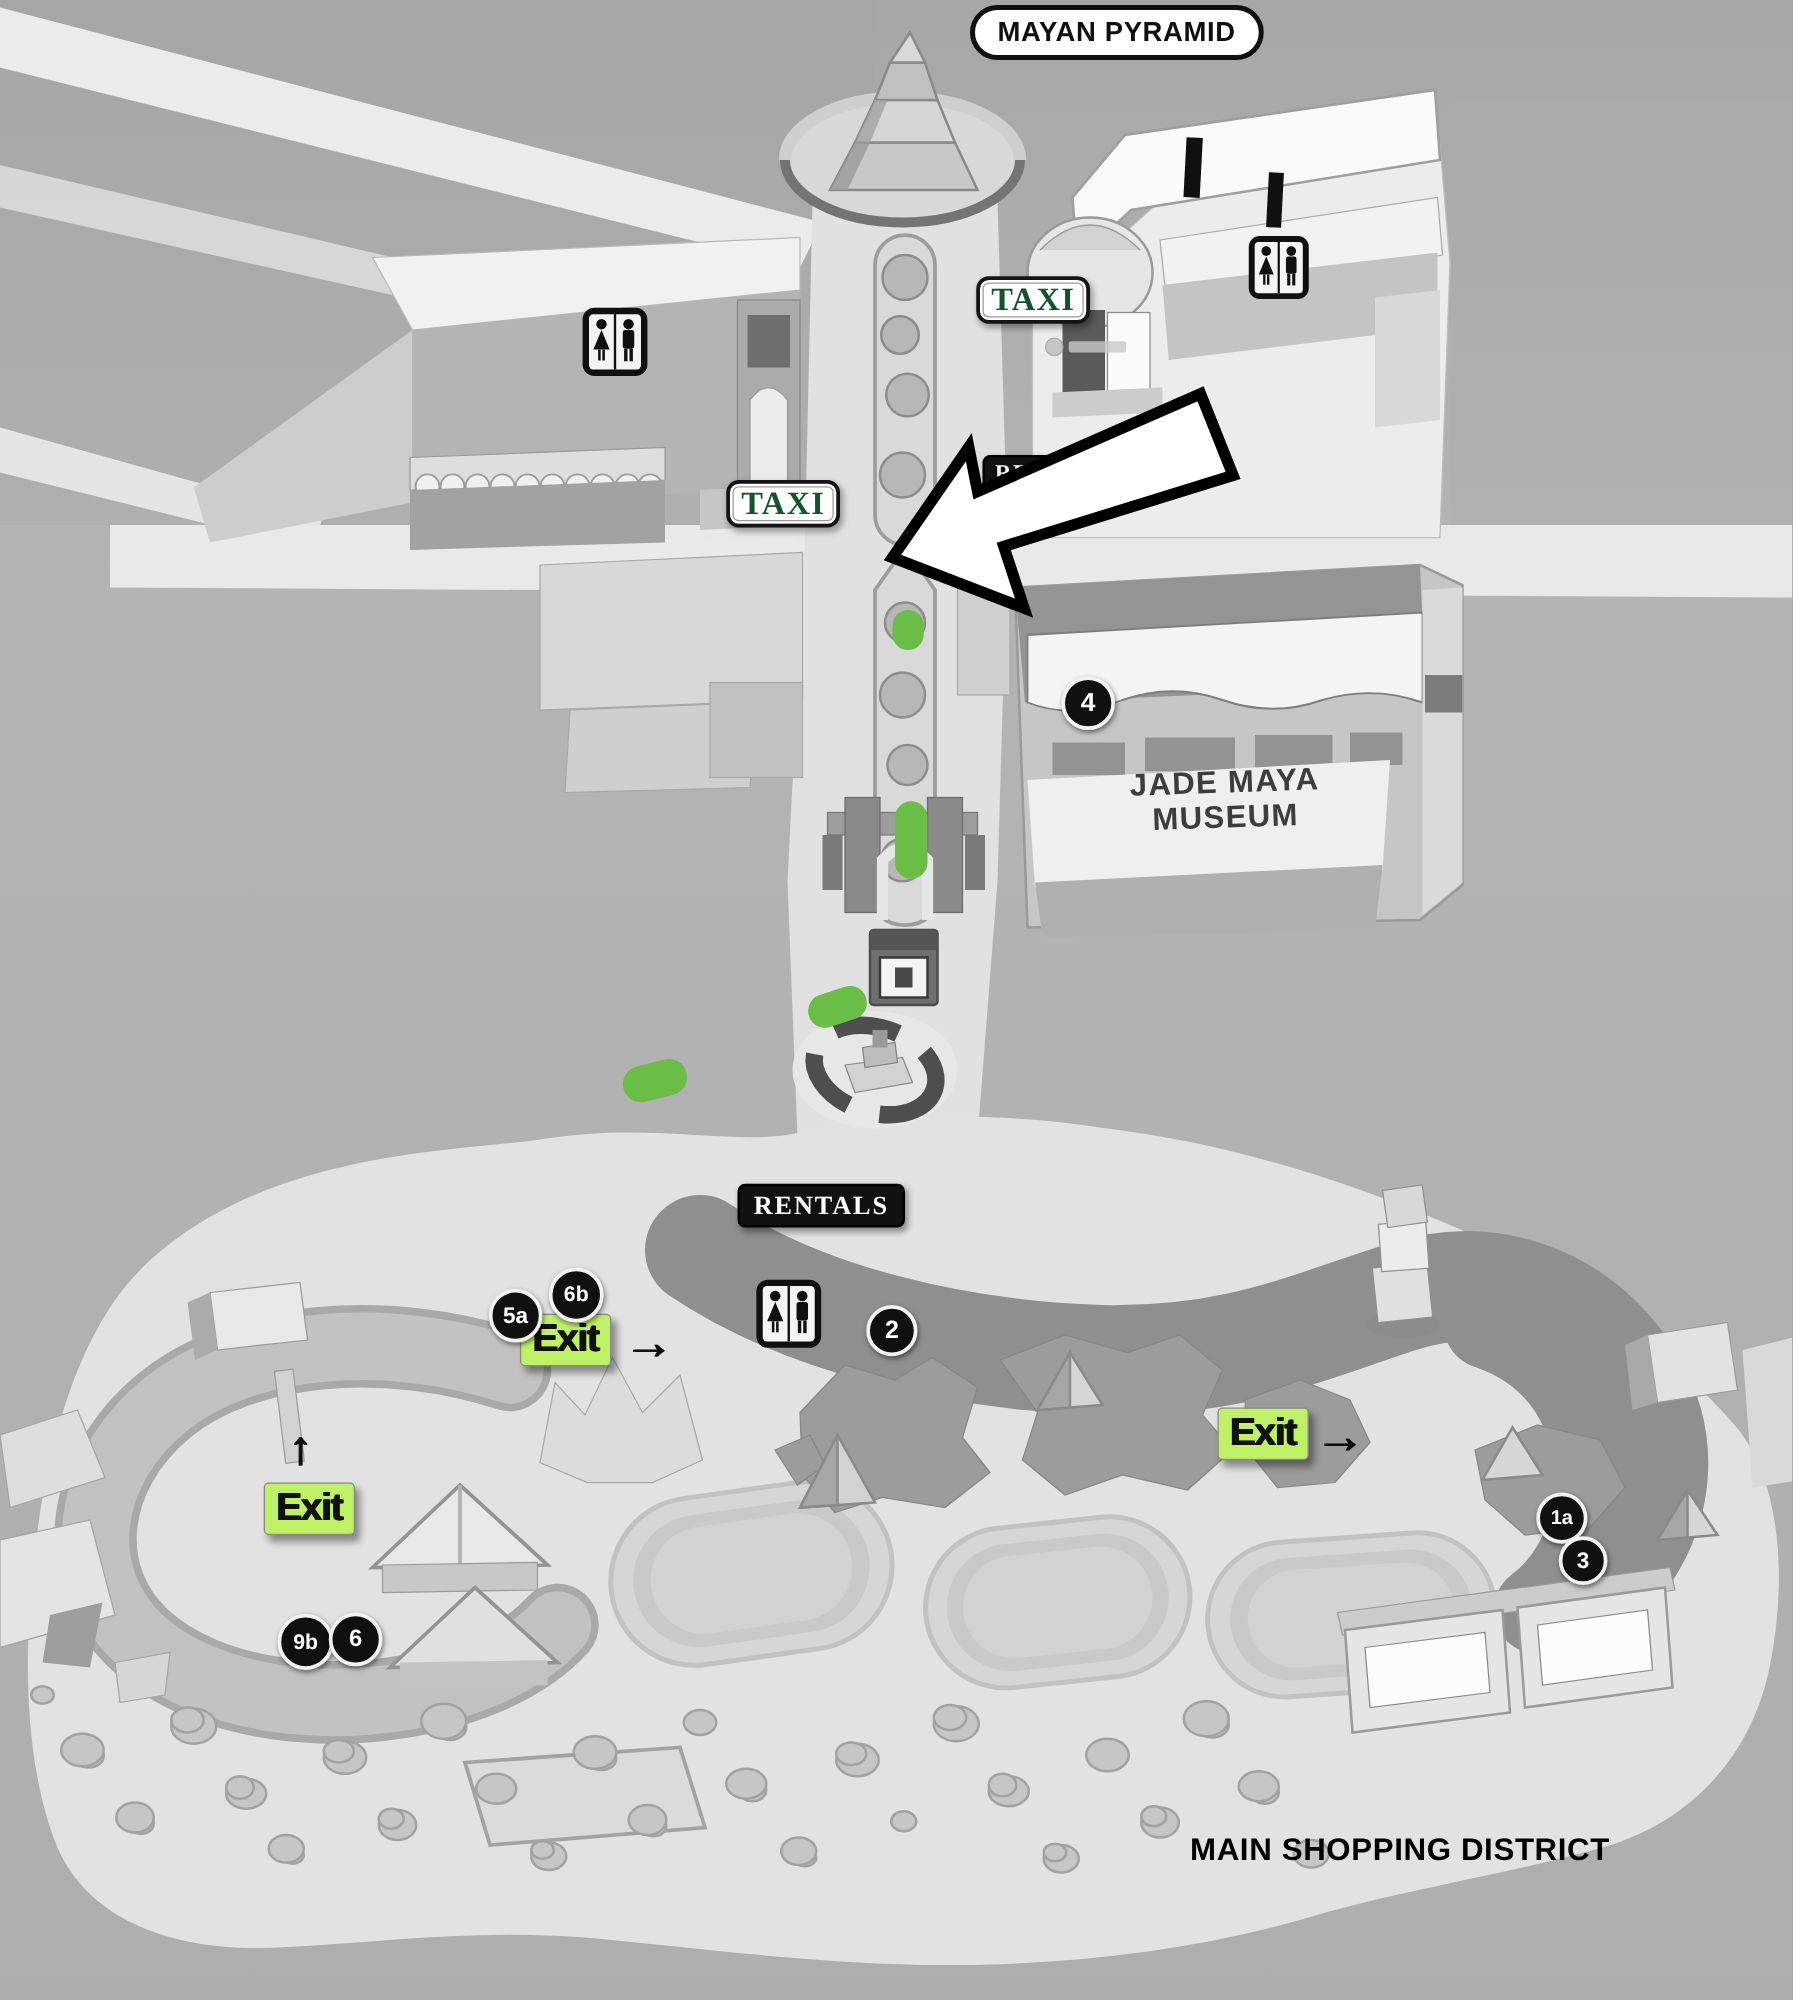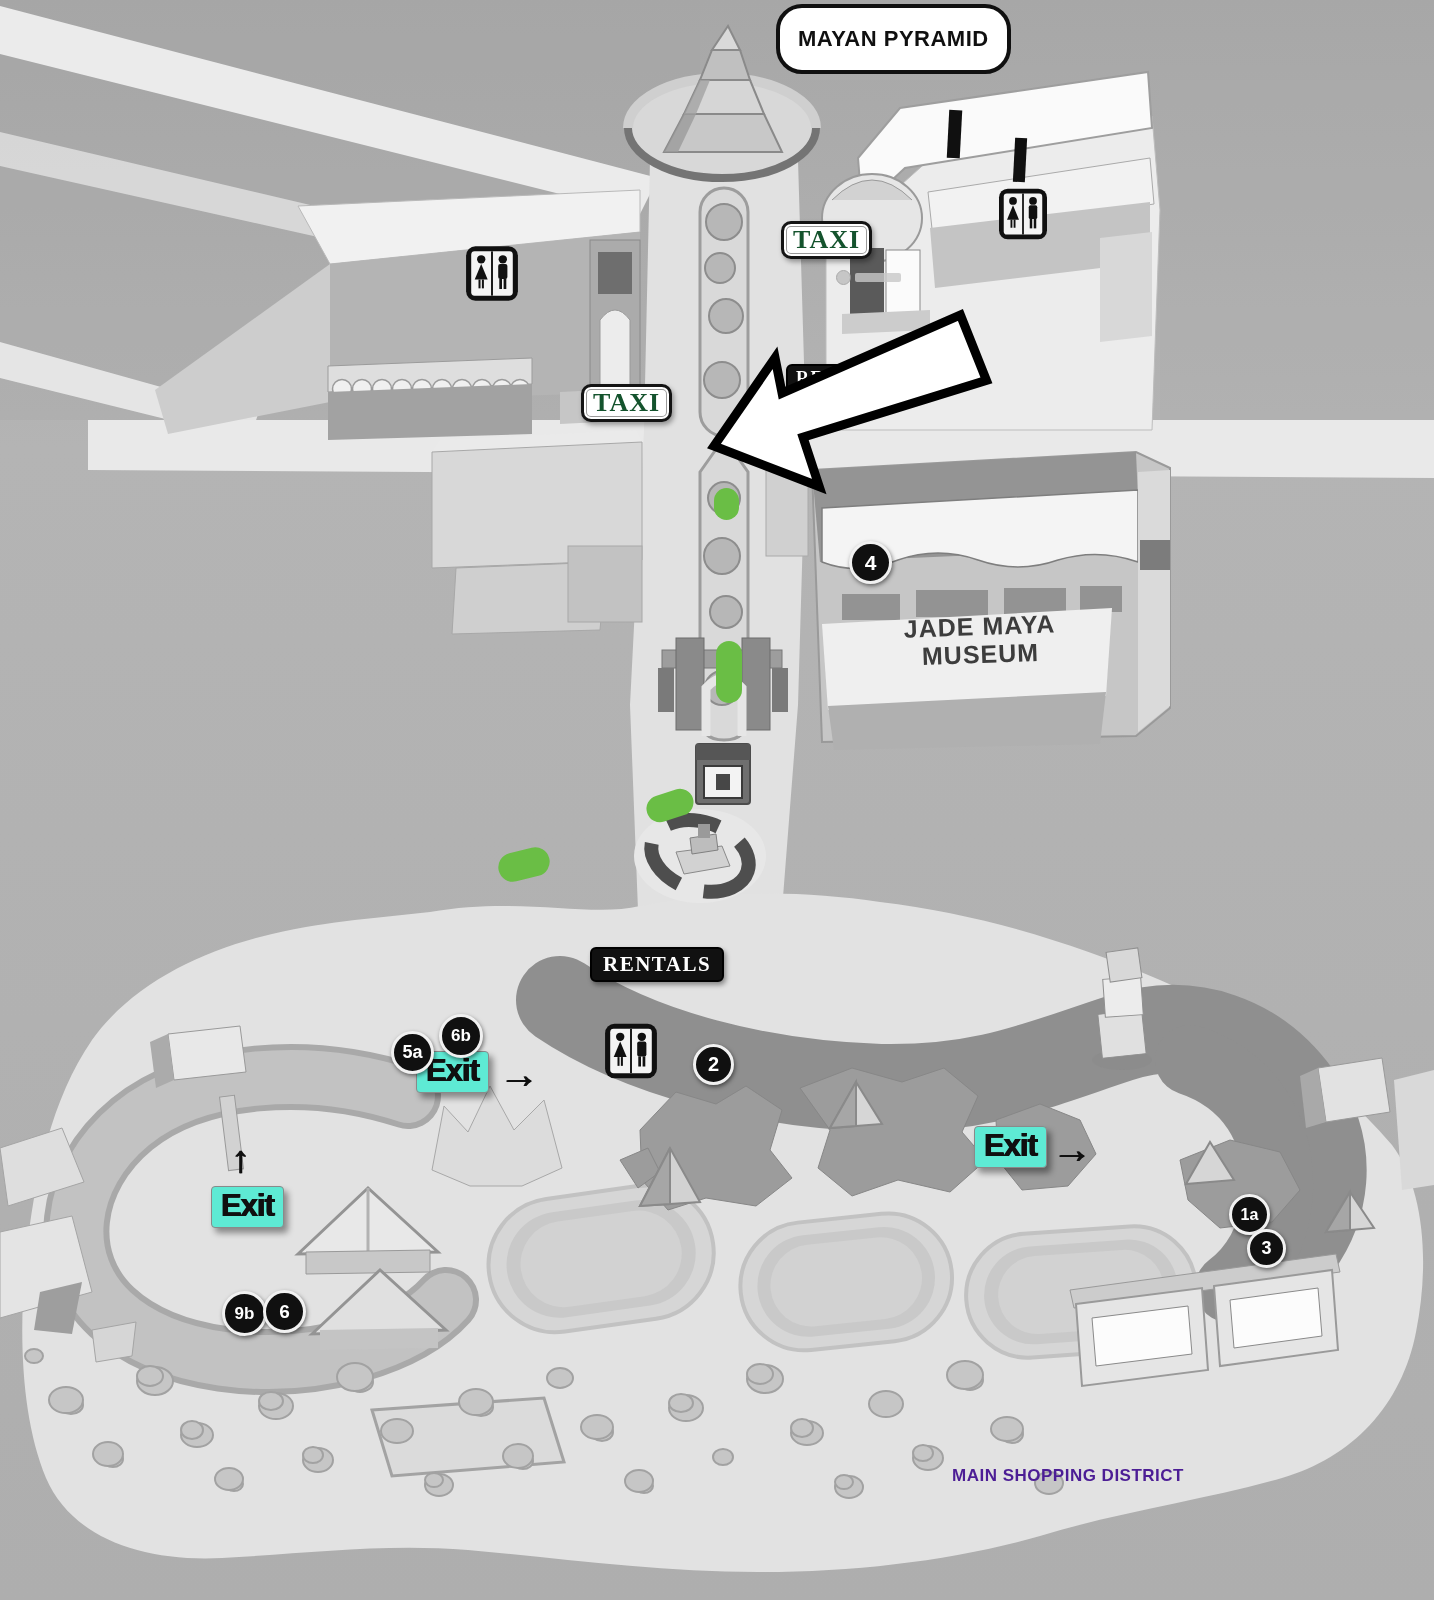--- a/index.html
+++ b/index.html
@@ -2,42 +2,42 @@
 <html><head>
 <meta charset="utf-8">
 <style>
   html,body{margin:0;padding:0;background:#9a9a9a;}
   .stage{position:relative;width:1434px;height:1600px;overflow:hidden;background:#b3b3b3;
          font-family:"Liberation Sans",sans-serif;}
   .abs{position:absolute;}
   svg{display:block;}
   
   .pill{background:#fff;border:4px solid #101010;border-radius:26px;color:#101010;
-        font-weight:bold;font-size:22px;letter-spacing:.5px;padding:18px 18px;white-space:nowrap;}
+        font-weight:bold;font-size:22px;letter-spacing:.5px;padding:5px 18px;white-space:nowrap;}
   .taxi{background:#fff;border:3px solid #141414;border-radius:10px;color:#14532d;
         font-family:"Liberation Serif",serif;font-weight:bold;font-size:26px;letter-spacing:1px;
         padding:1px 9px;box-shadow:2px 3px 5px rgba(0,0,0,.35), inset 0 0 0 2px #fff, inset 0 0 0 3px #9a9a9a;
         white-space:nowrap;}
   .rentals{background:#111;border:2px solid #000;border-radius:6px;color:#fff;
         font-family:"Liberation Serif",serif;font-weight:bold;font-size:21px;letter-spacing:1.5px;
         padding:3px 11px;box-shadow:2px 3px 5px rgba(0,0,0,.4);white-space:nowrap;}
   .rentals.small{font-size:18px;padding:2px 8px;}
-  .exit{background:#5eead4;border:1px solid #8a8a8a;border-radius:4px;color:#101010;
+  .exit{background:#bef264;border:1px solid #8a8a8a;border-radius:4px;color:#101010;
         font-weight:bold;font-size:31px;letter-spacing:-1px;padding:1px 9px 3px;
         text-shadow:.6px 0 #101010,-.6px 0 #101010;
         box-shadow:4px 5px 6px rgba(0,0,0,.4);white-space:nowrap;}
   .dirchar{color:#101010;font-weight:bold;font-size:40px;line-height:1;
         text-shadow:.8px 0 #101010,-.8px 0 #101010;}
   .marker{background:#101010;color:#fff;border:3px solid #f1f1f1;border-radius:50%;
         display:flex;align-items:center;justify-content:center;font-weight:bold;
         box-shadow:1px 2px 4px rgba(0,0,0,.5);}
   .gdash{position:absolute;}
   .jade{font-weight:bold;font-size:25px;letter-spacing:1px;color:#3d3d3d;text-align:center;
         line-height:1.12;transform:rotate(-2deg);}
-  .district{font-weight:bold;font-size:17px;letter-spacing:.5px;color:#4c1d95;white-space:nowrap;}
+  .district{font-weight:bold;font-size:25px;letter-spacing:.5px;color:#000000;white-space:nowrap;}
   .logo-mark{display:flex;align-items:center;gap:4px;opacity:.8;}
   .logo-mark .dot{width:13px;height:13px;border-radius:50%;background:#bdbdbd;border:1px solid #9a9a9a;}
   .logo-mark .bar{width:46px;height:9px;background:#c9c9c9;border-radius:2px;}
 </style>
 </head>
 <body>
 
 <div class="stage">
 
   <svg class="abs" style="left:0;top:0" width="1434" height="1600" viewBox="0 0 1434 1600">

